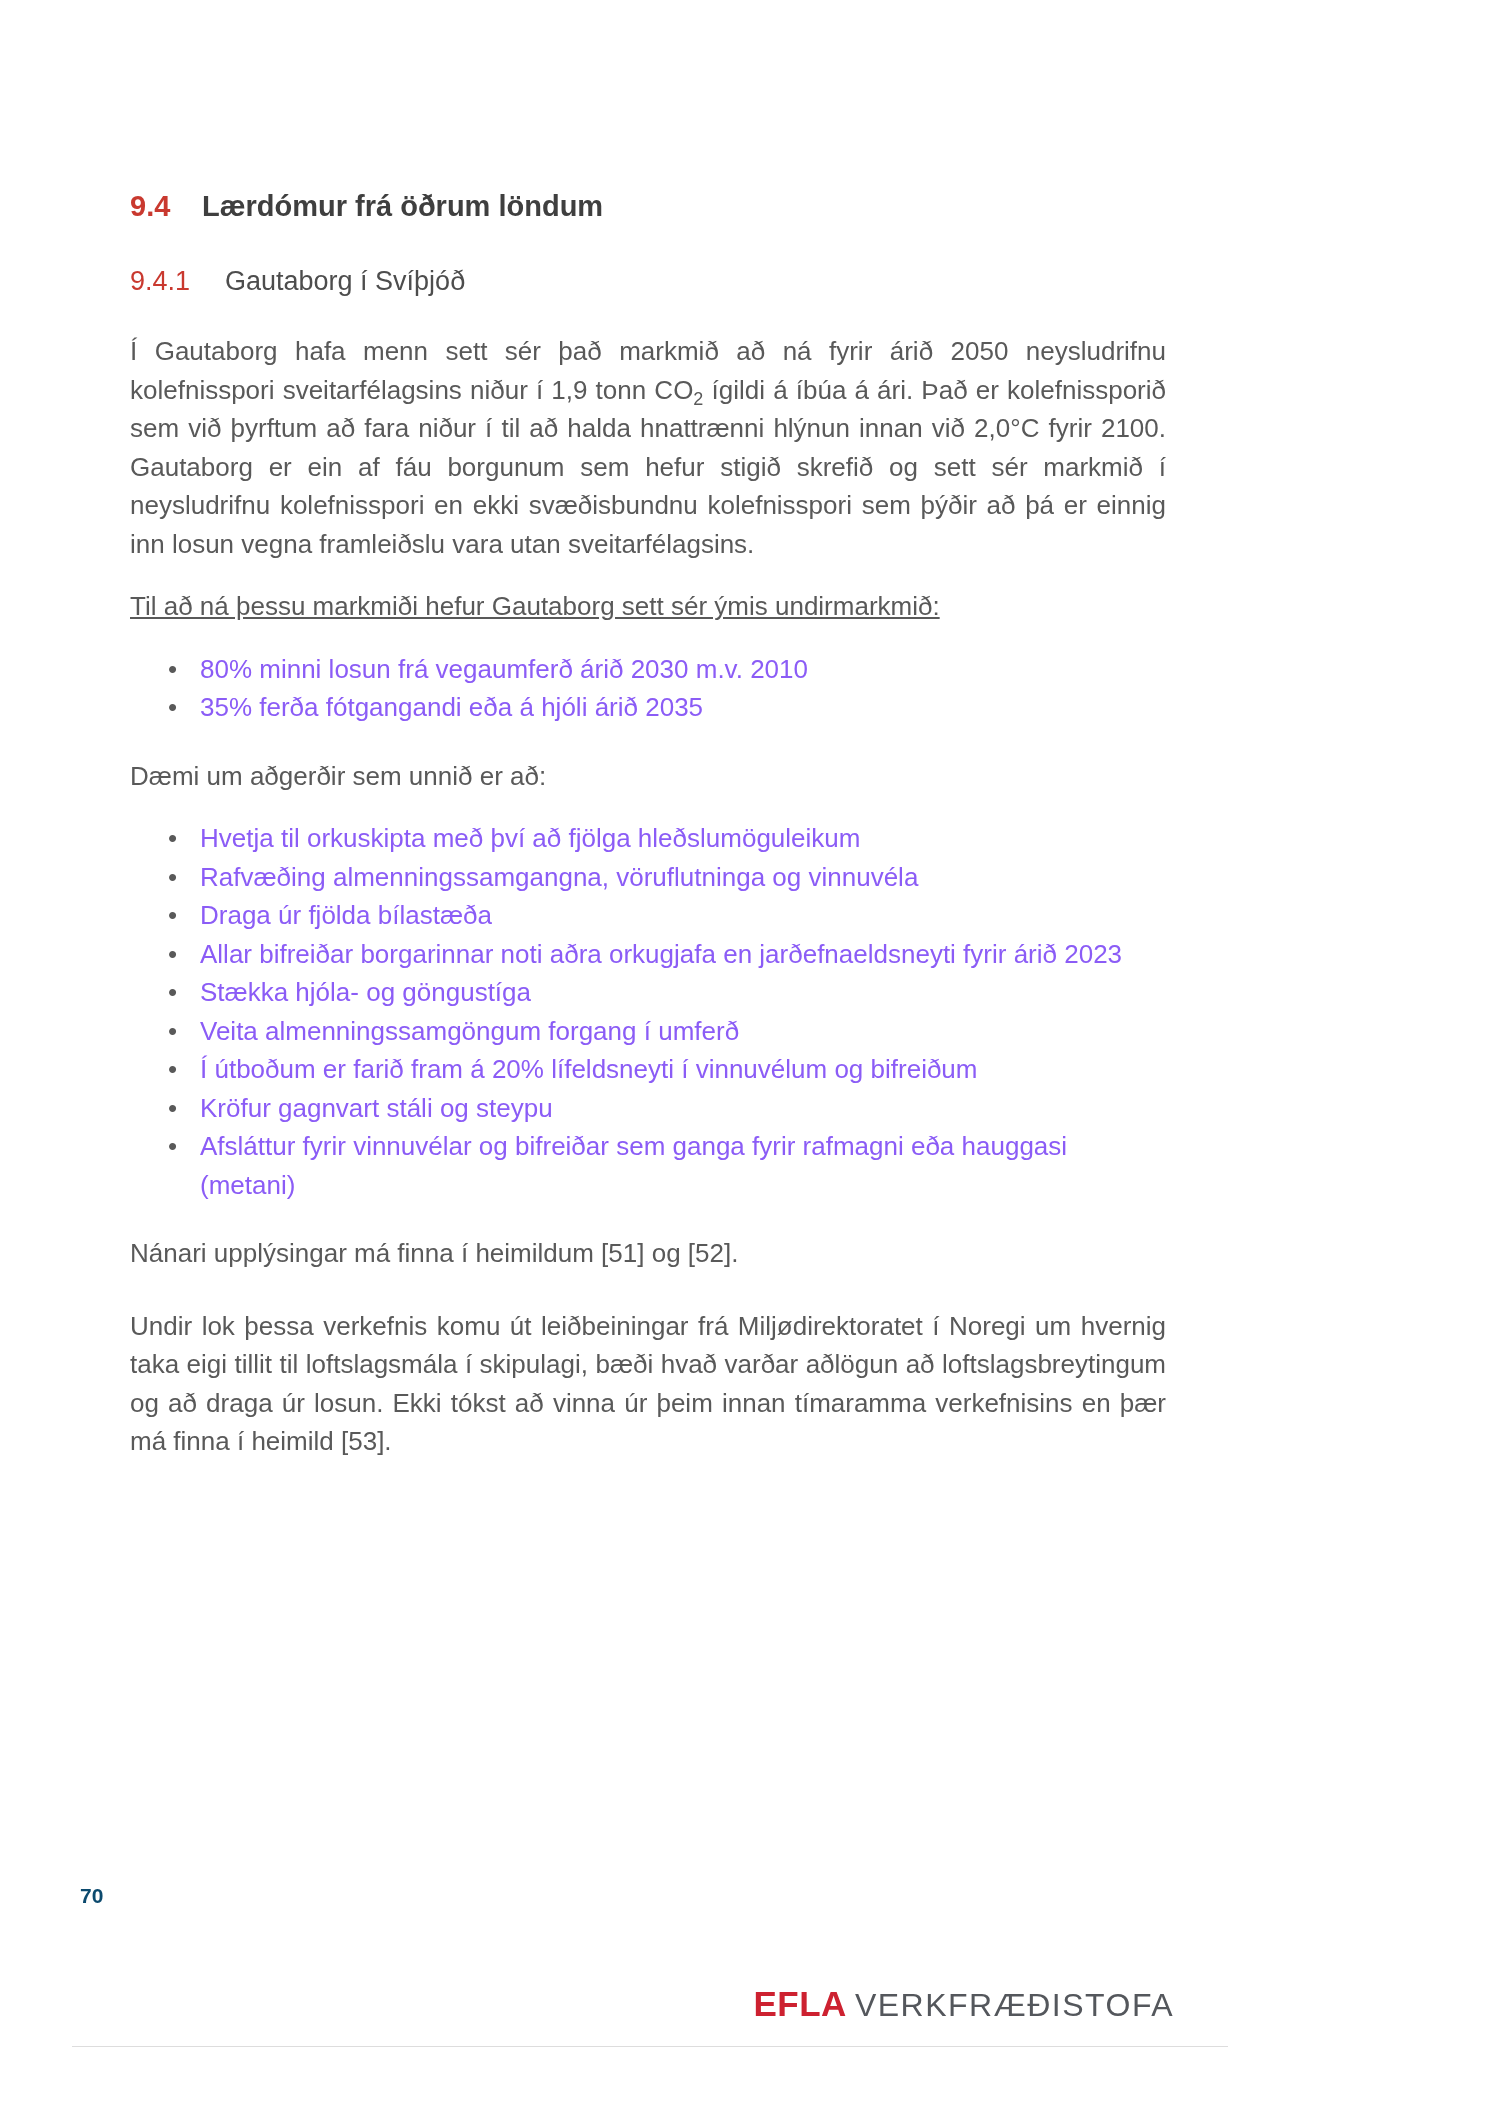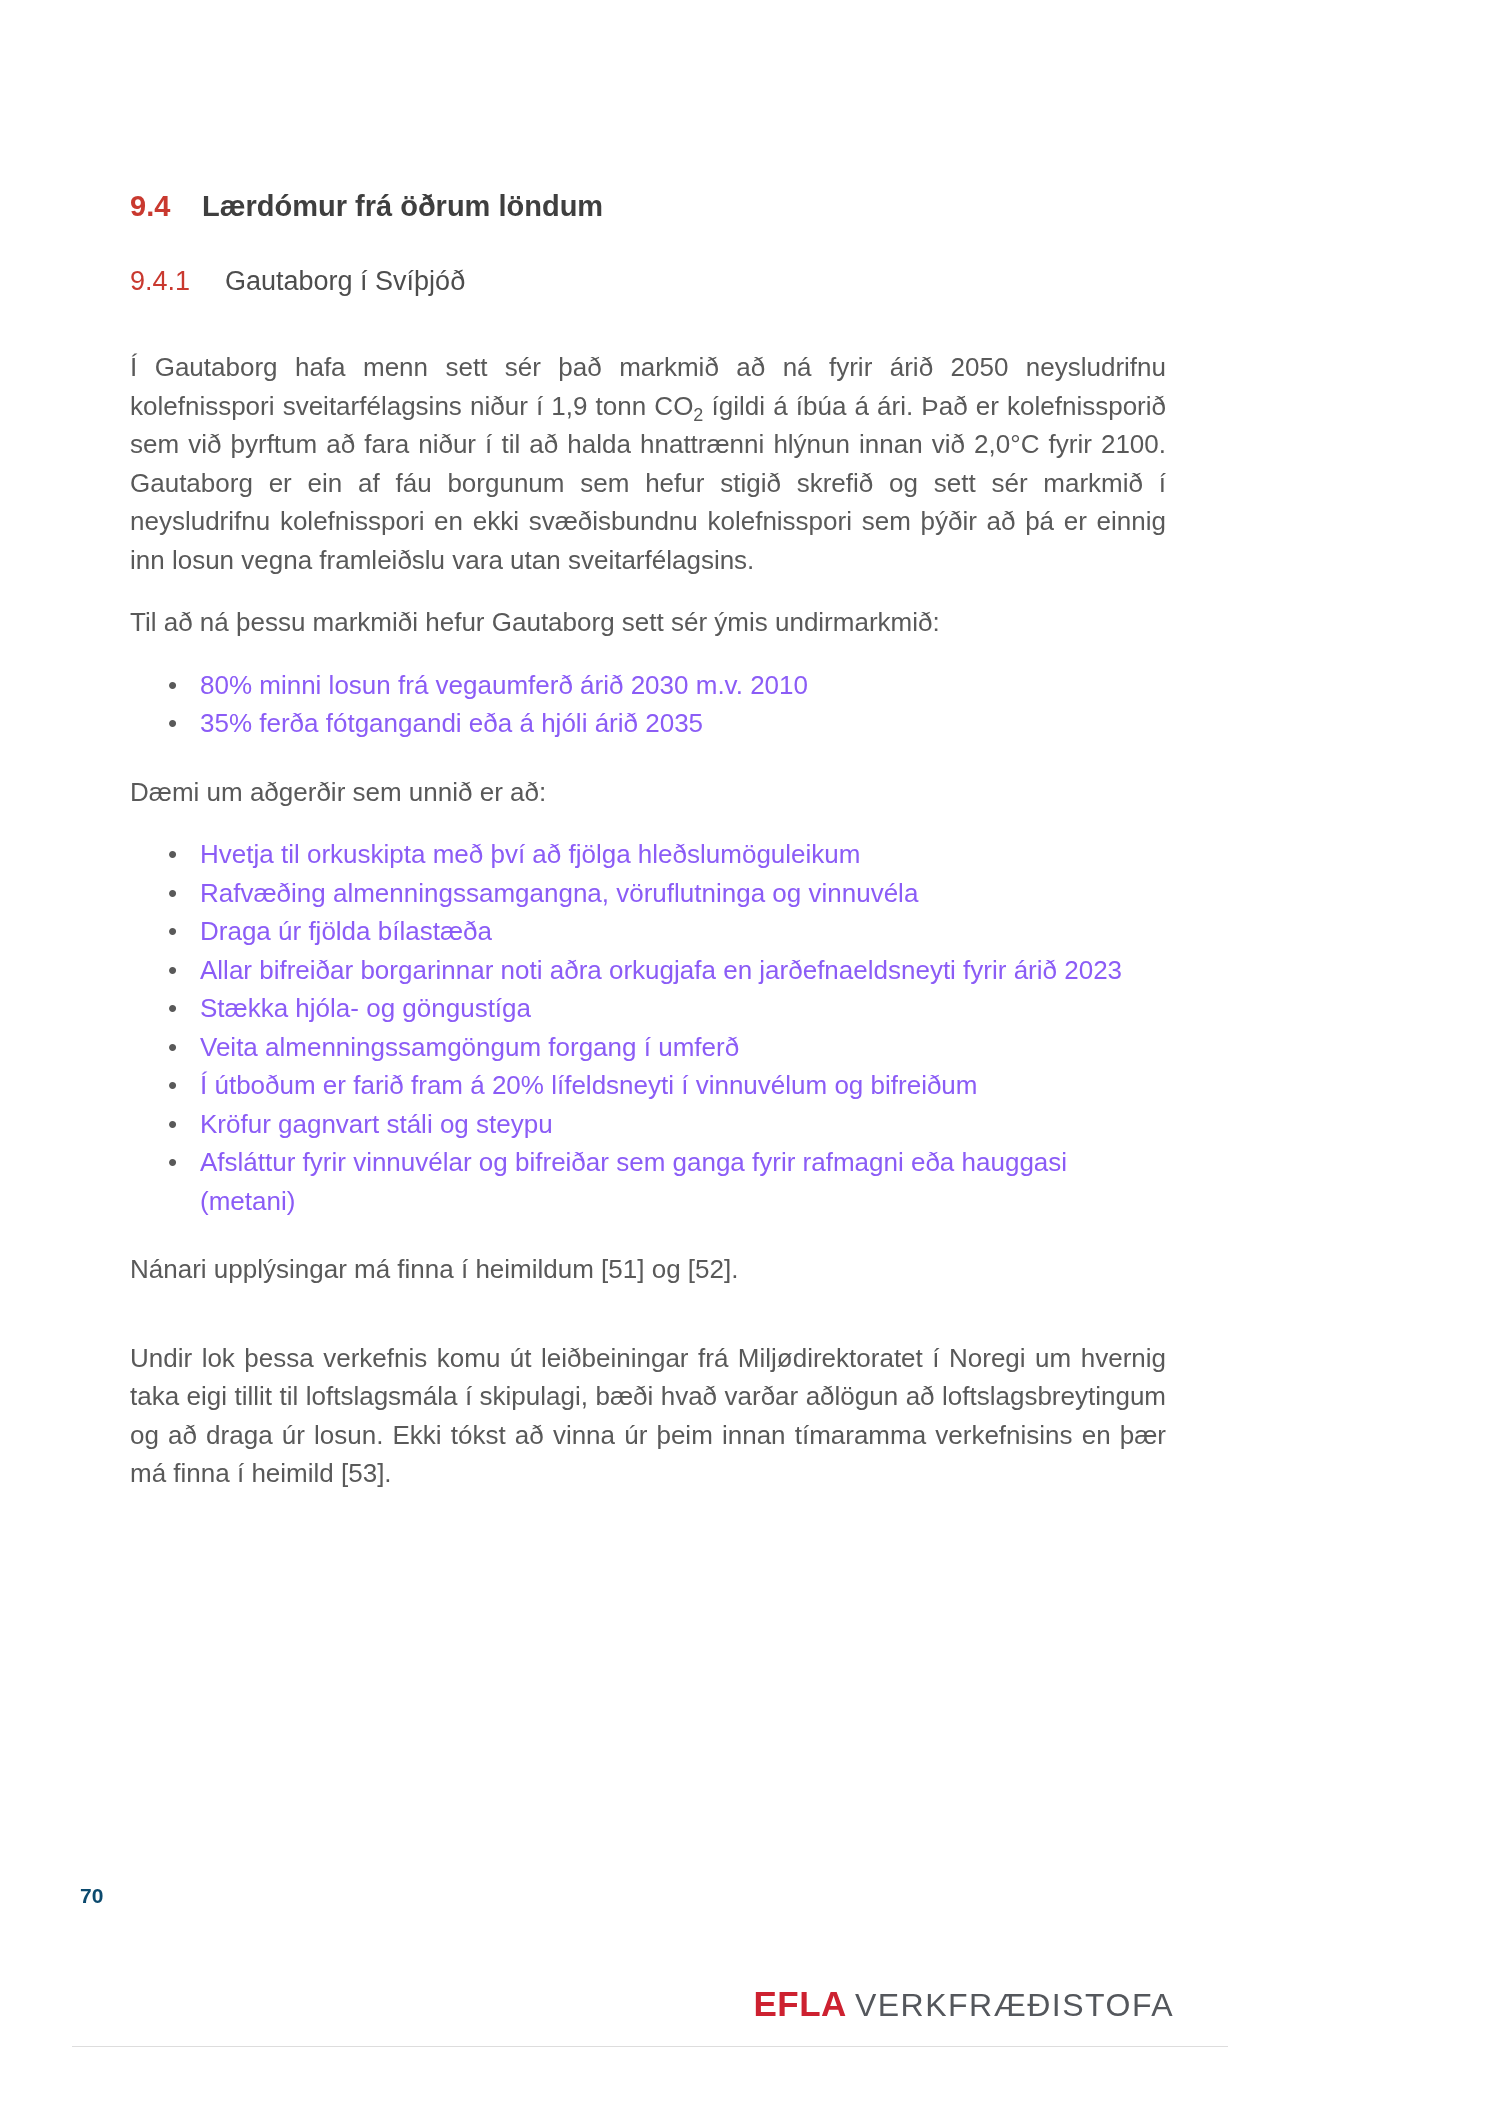--- a/index.html
+++ b/index.html
@@ -31,22 +31,22 @@
     color: #4d4d4d;
   }
   .h2 .hnum { color: #c9392f; display: inline-block; min-width: 95px; }
   .h2.second { margin-top: 44px; }
   p {
     margin: 0;
     font-size: 26px;
     line-height: 38.5px;
     color: #595959;
   }
-  p.body-par { margin-top: 50px; text-align: justify; }
-  p.single { margin-top: 24px; }
+  p.body-par { margin-top: 34px; text-align: justify; }
+  p.single { margin-top: 24px; text-decoration: underline; }
   p.single-sp { margin-top: 30px; }
   sub.co2 { font-size: 18px; line-height: 0; }
   ul.bullets {
     list-style: none;
     margin: 24px 0 0 0;
     padding: 0;
   }
   ul.bullets li {
     position: relative;
     padding-left: 70px;

